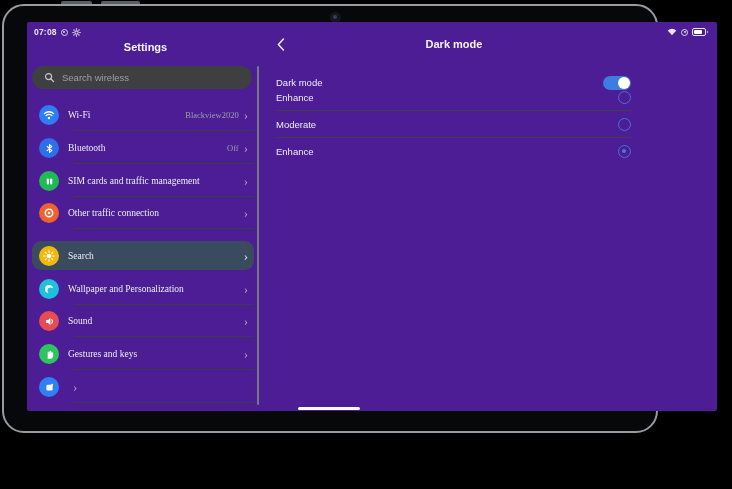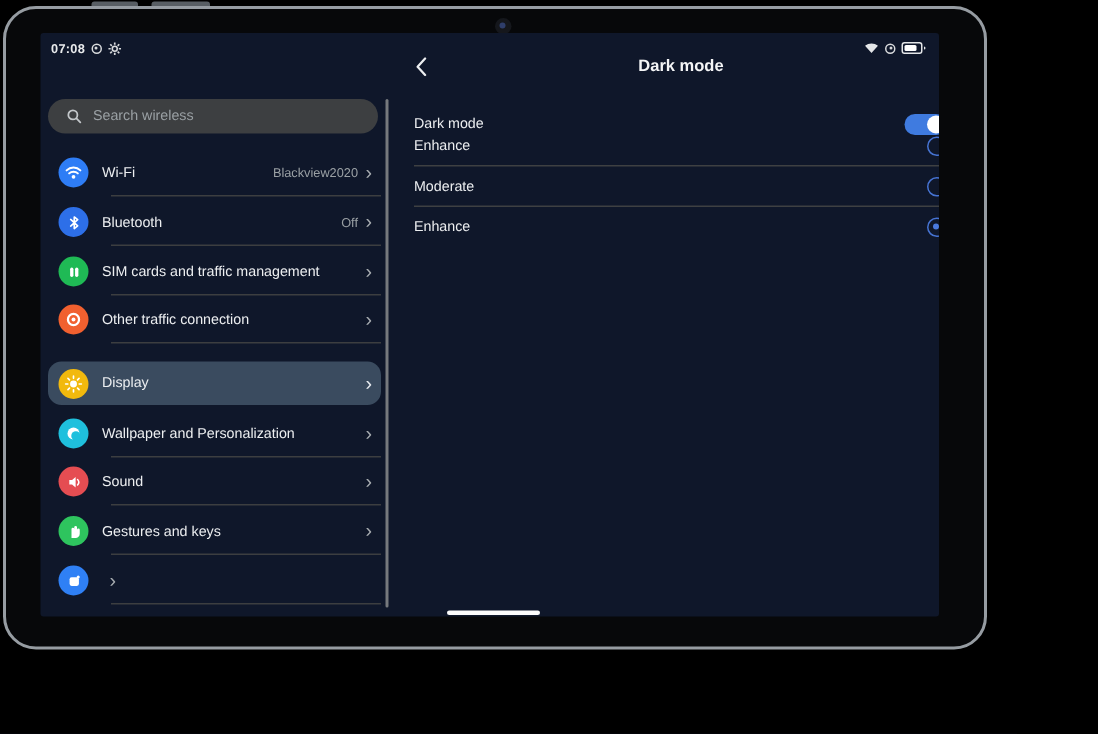--- a/index.html
+++ b/index.html
@@ -15,22 +15,22 @@
 
   .tablet { position:absolute; left:2px; top:4px; width:656px; height:429px;
     background:#07080a; border:2px solid #969ca2; border-radius:22px; z-index:2; }
 
   .camera { position:absolute; left:326px; top:6px; width:11px; height:11px;
     border-radius:50%; background:#15171c; }
   .camera::after { content:""; position:absolute; left:3px; top:3px; width:4px; height:4px;
     border-radius:50%; background:#2f3e6b; }
 
   
-  .screen { position:absolute; left:23px; top:16px; width:599px; height:389px;
-    background:#0f172a; border-radius:2px; overflow:hidden; }
+  .screen { position:absolute; left:23px; top:16px; width:690px; height:389px;
+    background:#4c1d95; border-radius:2px; overflow:hidden; }
 
   
   .statusbar { position:absolute; left:7px; right:11px; top:3px; height:14px;
     display:flex; justify-content:space-between; align-items:center; color:#e8eaec; }
   .sb-left, .sb-right { display:flex; align-items:center; gap:4px; }
   .sb-time { font-size:8.5px; font-weight:bold; letter-spacing:.2px; }
   .ring-icon { width:7px; height:7px; border:1px solid #d8dadc; border-radius:50%; position:relative; }
   .ring-icon::after { content:""; position:absolute; left:1.5px; top:1.5px; width:2px; height:2px;
     border-radius:50%; background:#d8dadc; }
   .battery { width:14px; height:7.5px; border:1px solid #e4e6e8; border-radius:2px; position:relative; }
@@ -43,21 +43,21 @@
   .panel-left { position:absolute; left:0; top:0; width:237px; height:389px; }
   .pl-title { position:absolute; top:19px; left:0; width:100%; text-align:center;
     color:#f4f5f6; font-size:11px; font-weight:bold; }
   .search { position:absolute; left:5px; top:44px; width:220px; height:23px;
     background:#3d3f41; border-radius:12px; display:flex; align-items:center; padding-left:12px; gap:7px; }
   .search-text { color:#9aa0a4; font-size:9.5px; }
   .scrollbar { position:absolute; left:230px; top:44px; width:2px; height:339px;
     background:#76797d; border-radius:1px; }
 
   .srow { position:absolute; left:5px; width:222px; height:30px;
-    display:flex; align-items:center; padding:0 6px 0 7px; }
+    display:flex; align-items:center; padding:0 6px 0 7px;font-family:Liberation Serif, serif; }
   .srow .sep { position:absolute; left:42px; right:0; bottom:-1px; height:1px; background:#3c3e40; }
   .srow.selected { background:#3a4b5f; border-radius:9px; height:29px; }
   .cicon { width:20px; height:20px; border-radius:50%; flex:0 0 20px;
     display:flex; align-items:center; justify-content:center; margin-right:9px; }
   .slabel { color:#eceef0; font-size:9.5px; flex:1 1 auto; white-space:nowrap; }
   .svalue { color:#9aa0a4; font-size:8.5px; margin-right:5px; }
   .schev { color:#a7acb0; font-size:13px; line-height:10px; }
   .srow.selected .schev { color:#e8ecf0; }
 
   
@@ -121,20 +121,21 @@
         <div class="sb-right">
           <svg width="10" height="8" viewBox="0 0 12 10">
             <path d="M6 9.2 L0.6 3.2 A8.5 8.5 0 0 1 11.4 3.2 Z" fill="#e4e6e8"></path>
           </svg>
           <span class="ring-icon"></span>
           <span class="battery"></span>
         </div>
       </div>
 
       <div class="panel-left">
+        <div class="pl-title">Settings</div>
 
         <div class="search">
           <svg width="11" height="11" viewBox="0 0 12 12">
             <circle cx="5" cy="5" r="3.3" fill="none" stroke="#c3c7ca" stroke-width="1.3"></circle>
             <line x1="7.6" y1="7.6" x2="10.4" y2="10.4" stroke="#c3c7ca" stroke-width="1.3" stroke-linecap="round"></line>
           </svg>
           <span class="search-text">Search wireless</span>
         </div>
         <div class="scrollbar"></div>
 
@@ -199,21 +200,21 @@
                   <line x1="6" y1="9.8" x2="6" y2="11.3"></line>
                 <line x1="0.7" y1="6" x2="2.2" y2="6"></line>
                   <line x1="9.8" y1="6" x2="11.3" y2="6"></line>
                 <line x1="2.3" y1="2.3" x2="3.3" y2="3.3"></line>
                   <line x1="8.7" y1="8.7" x2="9.7" y2="9.7"></line>
                 <line x1="9.7" y1="2.3" x2="8.7" y2="3.3"></line>
                   <line x1="3.3" y1="8.7" x2="2.3" y2="9.7"></line>
               </g>
             </svg>
             </span>
-          <span class="slabel">Display</span>
+          <span class="slabel">Search</span>
           <span class="svalue"></span>
           <span class="schev">›</span>
 
         </div>
 
         <div class="srow" style="top:252px">
           <span class="cicon" style="background: rgb(31, 192, 221); --c: #1fc0dd;">
             <svg width="12" height="12" viewBox="0 0 12 12">
               <circle cx="6" cy="6" r="4" fill="#fff"></circle>
               <circle cx="7.6" cy="7.6" r="3.1" fill="var(--c,#1fc0dd)"></circle>

